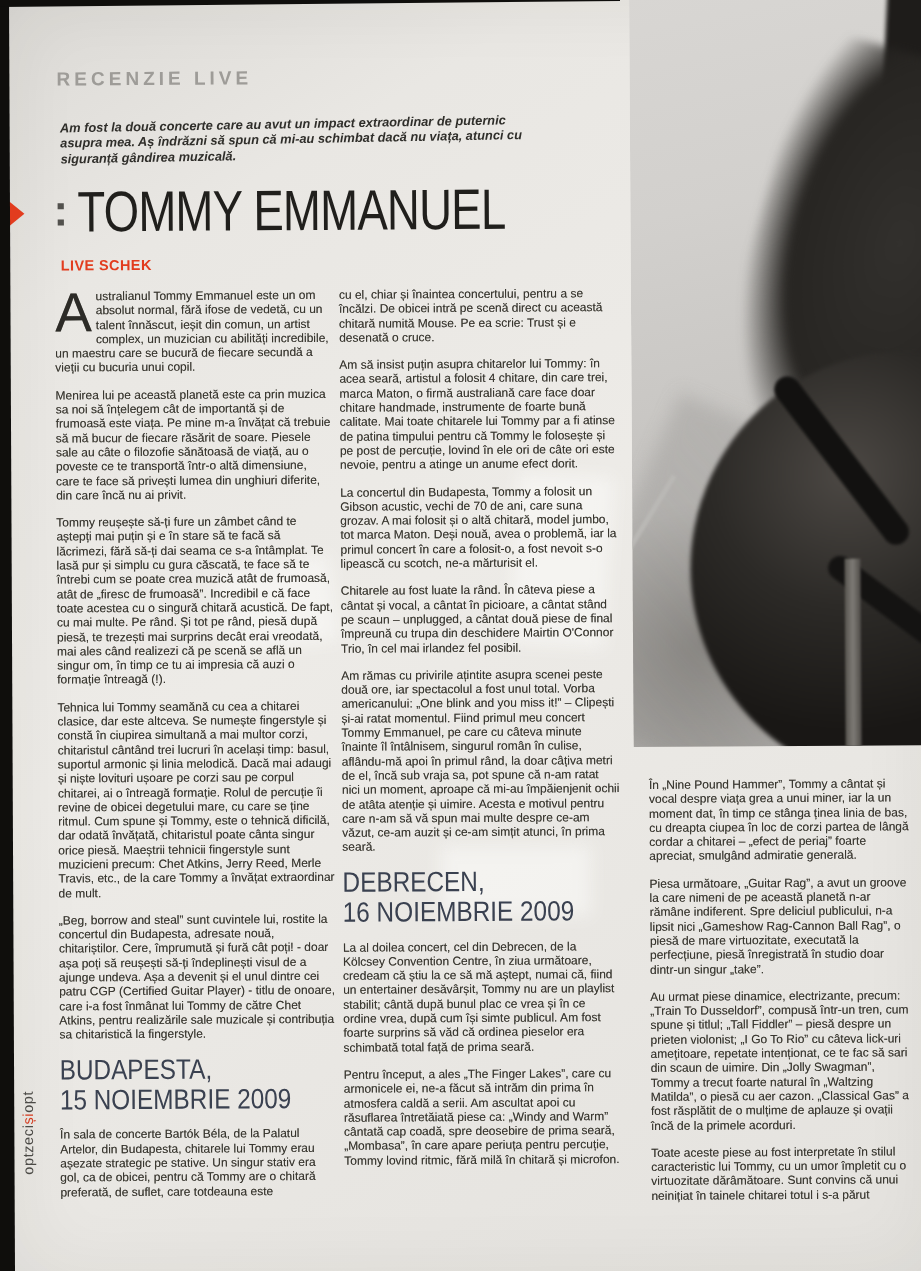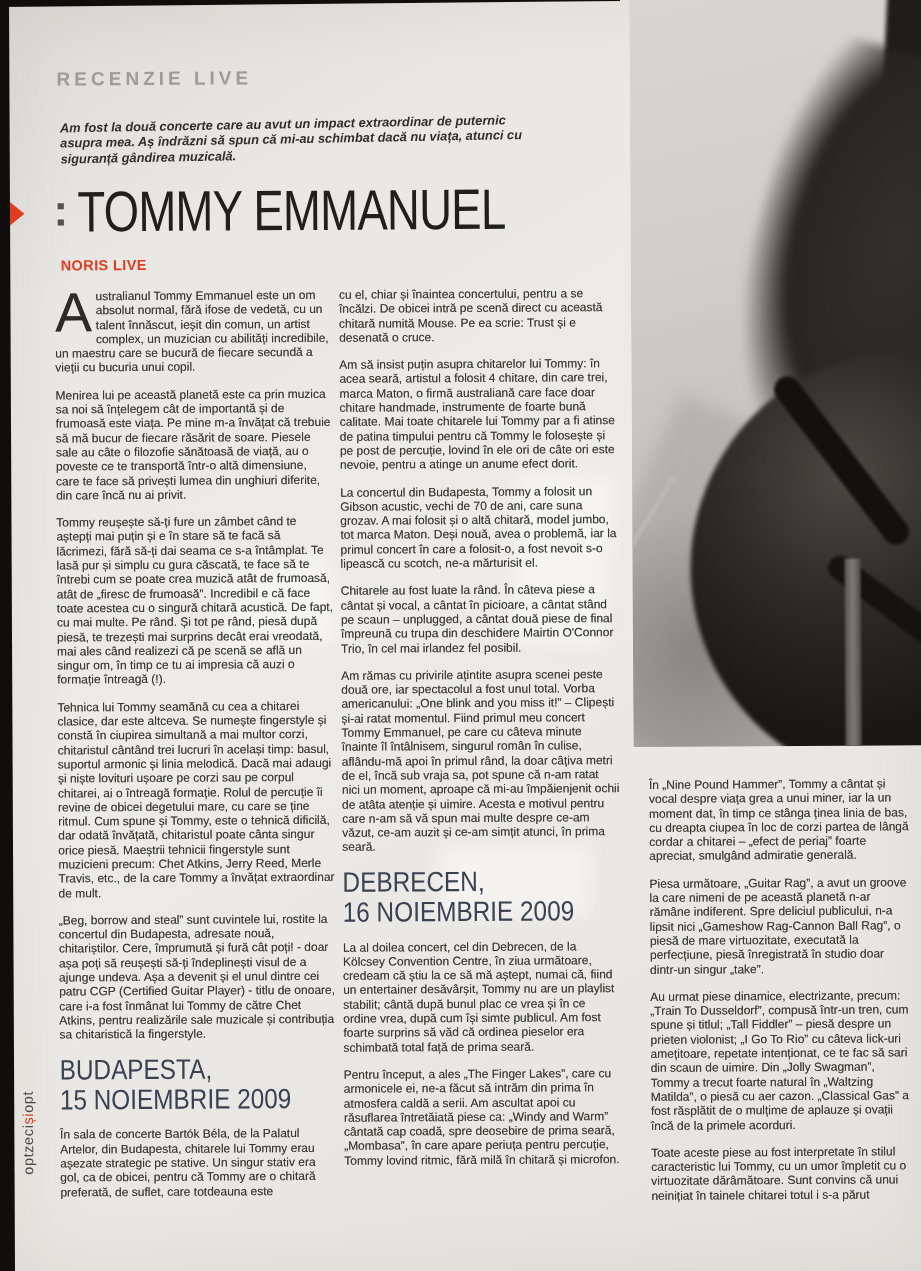--- a/index.html
+++ b/index.html
@@ -151,21 +151,21 @@
 
     <div class="ghost ghost-a"></div>
     <div class="ghost ghost-b"></div>
     <div class="ghost ghost-c"></div>
 
     <div class="section-label">RECENZIE LIVE</div>
     <div class="lede">Am fost la două concerte care au avut un impact extraordinar de puternic asupra mea. Aș îndrăzni să spun că mi-au schimbat dacă nu viața, atunci cu siguranță gândirea muzicală.</div>
     <div class="red-arrow"></div>
     <div class="title-colon">:</div>
     <h1 class="page-title">TOMMY EMMANUEL</h1>
-    <div class="author">NORIS LIVE</div>
+    <div class="author">LIVE SCHEK</div>
 
     <div class="photo">
       <div class="ph ph-base"></div>
       <div class="ph ph-topbar"></div>
       <div class="ph ph-neckblob"></div>
       <div class="ph ph-shadow-bl"></div>
       <div class="ph ph-wedge"></div>
       <div class="ph ph-pole-light"></div>
       <div class="ph ph-body"></div>
       <div class="ph ph-strap1"></div>

